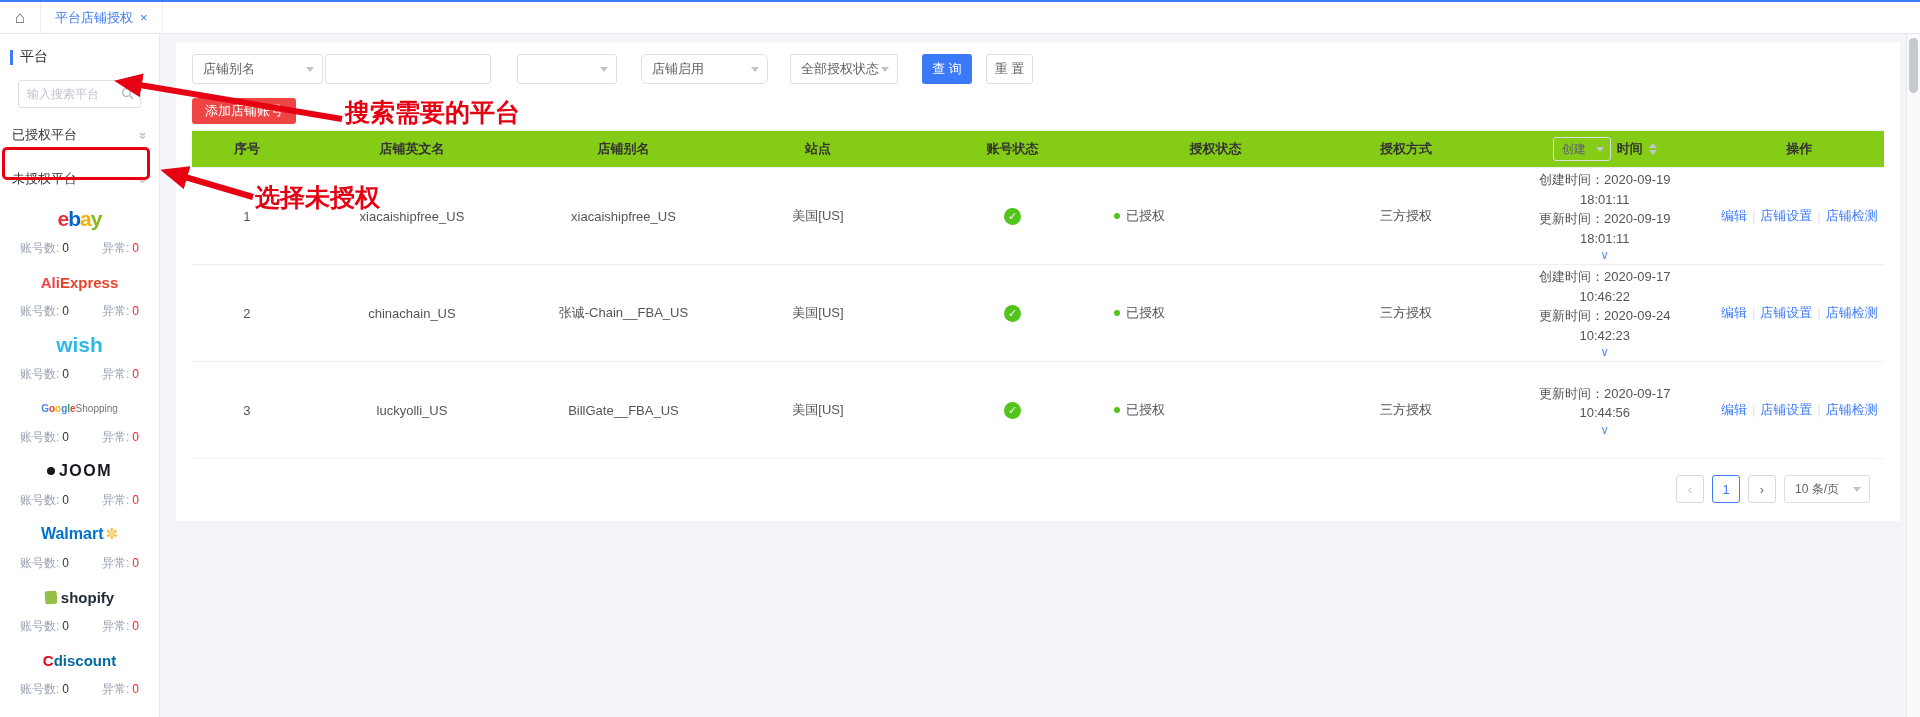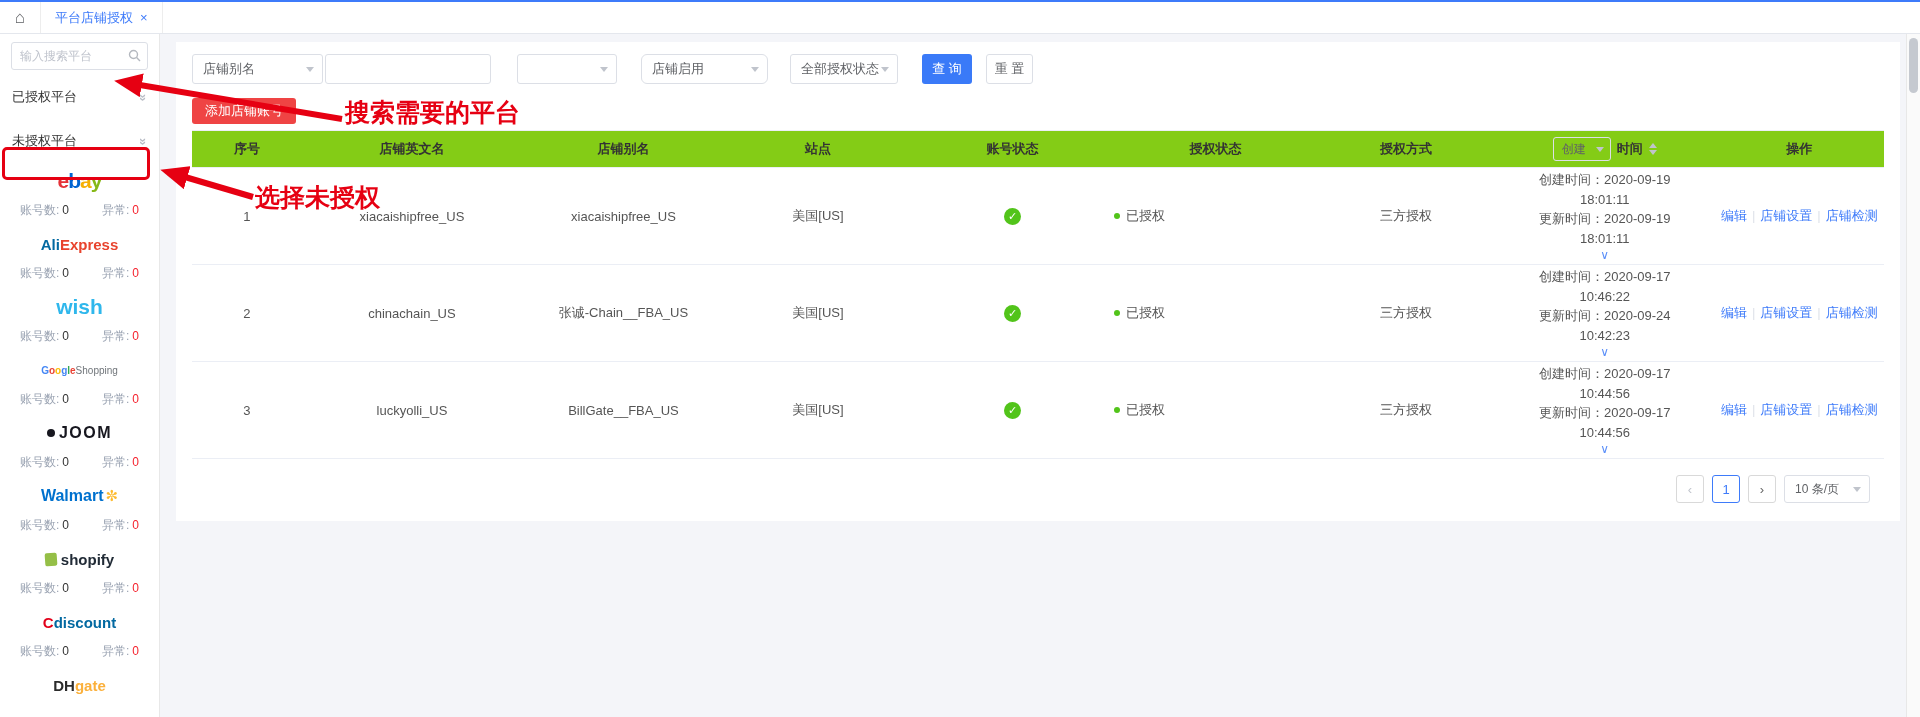--- a/index.html
+++ b/index.html
@@ -13,21 +13,21 @@
   .home { width:40px; display:flex; align-items:center; justify-content:center; color:#606266; font-size:17px; cursor:pointer; }
   .tab { display:flex; align-items:center; gap:7px; padding:0 14px; border-left:1px solid #ededed;
     border-right:1px solid #ededed; color:#3e7bfa; font-size:13px; background:#fff; cursor:pointer; }
   .tab .close { font-size:13px; color:#3e7bfa; }
 
   
   .sidebar { position:absolute; top:34px; left:0; bottom:0; width:160px; background:#fff;
     border-right:1px solid #e8e8e8; z-index:4; overflow:hidden; }
   .side-title { padding:14px 10px 6px; font-size:14px; color:#333; display:flex; align-items:center; gap:7px; font-weight:500; }
   .side-title .bar { width:3px; height:15px; background:#3e7bfa; display:inline-block; }
-  .side-search { margin:8px 11px 0; position:relative; }
+  .side-search { margin:8px 18px 0; position:relative; }
   .side-search input { width:100%; height:28px; border:1px solid #dcdfe6; border-radius:3px;
     padding:0 24px 0 8px; font-size:12px; color:#333; outline:none; }
   .side-search input::placeholder { color:#bfc3cc; }
   .side-search .mag { position:absolute; right:7px; top:7px; }
   .side-sec { height:34px; margin-top:10px; display:flex; align-items:center; justify-content:space-between;
     padding:0 12px; font-size:13px; color:#333; cursor:pointer; }
   .dblchev { display:inline-block; transform:rotate(90deg); color:#b9bdc6; font-size:13px; font-weight:700; }
   .plist { margin-top:4px; }
   .pitem { height:63px; cursor:pointer; }
   .plogo { height:38px; display:flex; align-items:center; justify-content:center; }
@@ -35,21 +35,21 @@
   .pstat b { font-weight:400; margin-left:3px; }
   .v-dark { color:#333; }
   .v-red { color:#f5222d; }
 
   .logo-ebay { font-weight:700; font-size:21px; letter-spacing:-1px; }
   .logo-ebay span:nth-child(1){color:#e53238}
   .logo-ebay span:nth-child(2){color:#0064d2}
   .logo-ebay span:nth-child(3){color:#f5af02}
   .logo-ebay span:nth-child(4){color:#86b817}
   .logo-aliexpress { font-weight:700; font-size:15px; }
-  .logo-aliexpress span:nth-child(1){color:#0369a1}
+  .logo-aliexpress span:nth-child(1){color:#ef4444}
   .logo-aliexpress span:nth-child(2){color:#e8432d}
   .logo-wish { color:#2fb7ec; font-weight:700; font-size:21px; }
   .logo-google { font-size:10px; font-weight:600; }
   .logo-google span:nth-child(1){color:#4285f4}
   .logo-google span:nth-child(2){color:#ea4335}
   .logo-google span:nth-child(3){color:#fbbc05}
   .logo-google span:nth-child(4){color:#4285f4}
   .logo-google span:nth-child(5){color:#34a853}
   .logo-google span:nth-child(6){color:#ea4335}
   .logo-google span:nth-child(7){color:#70757a; font-weight:400;}
@@ -137,20 +137,24 @@
 
 <div class="tabbar">
   <div class="home">⌂</div>
   <div class="tab">
     <span>平台店铺授权</span>
     <span class="close">×</span>
   </div>
 </div>
 
 <div class="sidebar">
+  <div class="side-title">
+    <span class="bar"></span>
+    <span>平台</span>
+  </div>
   <div class="side-search">
     <input placeholder="输入搜索平台" style="">
     <svg class="mag" width="13" height="13" viewBox="0 0 13 13">
       <circle cx="5.5" cy="5.5" r="4" fill="none" stroke="#b4b8bf" stroke-width="1.4"></circle>
       <line x1="8.6" y1="8.6" x2="12" y2="12" stroke="#b4b8bf" stroke-width="1.4"></line>
     </svg>
   </div>
   <div class="side-sec">
     <span>已授权平台</span>
     <span class="dblchev">»</span>
@@ -372,21 +376,20 @@
         <div>BillGate__FBA_US</div>
         <div>美国[US]</div>
         <div><span class="check-circle">✓</span></div>
         <div class="auth-cell">
             <i class="dot"></i>
             <span>已授权</span>
           </div>
         <div>三方授权</div>
         <div>
           <div class="time-lines">
-            <div><span>创建时间：</span><span>2020-09-17 10:44:56</span></div>
             <div><span>更新时间：</span><span>2020-09-17 10:44:56</span></div>
           </div>
           <span class="t-chev">∨</span>
         </div>
         <div class="ops">
           <a>编辑</a><span class="sep">|</span><a>店铺设置</a><span class="sep">|</span><a>店铺检测</a>
         </div>
       </div>
     </div>
 

